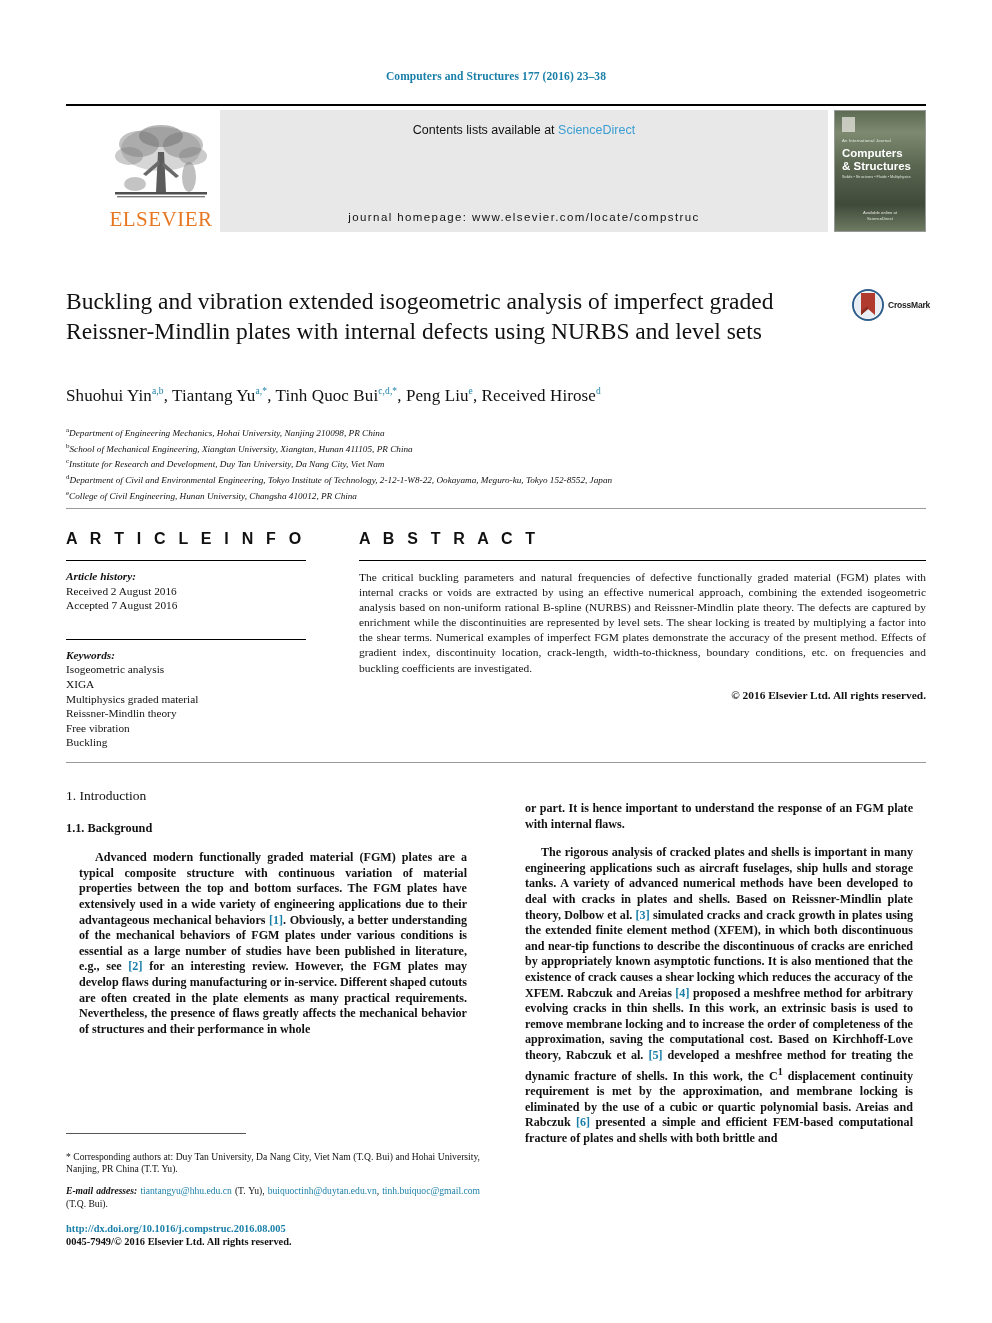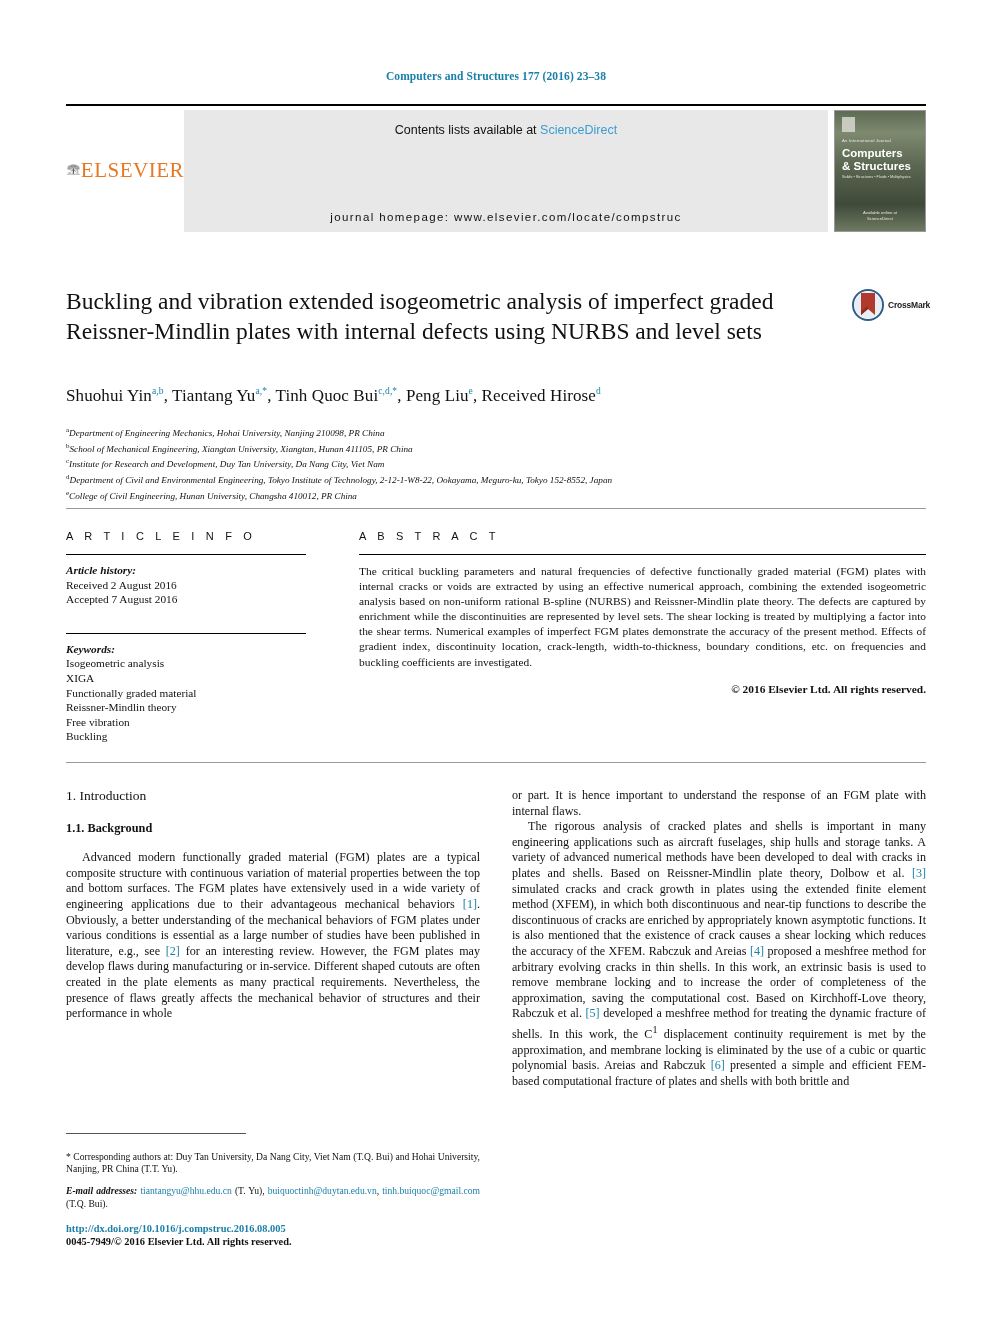--- a/index.html
+++ b/index.html
@@ -50,25 +50,26 @@
     width: 860px;
     height: 122px;
     display: flex;
     align-items: stretch;
   }
   .elsevier-logo {
     width: 118px;
     flex: 0 0 118px;
     position: relative;
     display: flex;
-    flex-direction: row;
+    flex-direction: column;
     justify-content: flex-end;
     align-items: center;
     padding-bottom: 2px;
     box-sizing: border-box;
+    margin-left: 36px;
   }
   .tree-svg { display:block; }
   .elsevier-word {
     font-family: "Liberation Serif", serif;
     font-size: 21px;
     letter-spacing: 0.5px;
     color: #E87722;
     line-height: 1;
     margin-top: 1px;
   }
@@ -215,22 +216,22 @@
   
   .hr-main {
     position: absolute;
     left: 66px;
     top: 508px;
     width: 860px;
     border-top: 1px solid #9a9a9a;
   }
   .sec-head {
     font-family: "Liberation Sans", sans-serif;
-    font-size: 11px;
-    font-weight: normal;
+    font-size: 16px;
+    font-weight: bold;
     letter-spacing: 4.2px;
     color: #111;
   }
   .info-col {
     position: absolute;
     left: 66px;
     top: 530px;
     width: 240px;
   }
   .info-rule {
@@ -303,22 +304,23 @@
     font-weight: normal;
     font-size: 13.5px;
     margin: 0 0 17px 0;
   }
   .h2 {
     font-weight: bold;
     font-size: 12.3px;
     margin: 0 0 14px 0;
   }
   .col p {
-    margin: 0;
+    margin: 13px;
     text-indent: 16px;
+    font-weight: bold;
   }
   .col p.noind { text-indent: 0; }
   .ref { color: #1a7fa8; }
 
   
   .foot-rule {
     position: absolute;
     left: 66px;
     top: 1133px;
     width: 180px;
@@ -443,21 +445,21 @@
     <div class="info-body">
       <div class="lbl">Article history:</div>
       <div>Received 2 August 2016</div>
       <div>Accepted 7 August 2016</div>
     </div>
     <div class="kw-rule"></div>
     <div class="info-body">
       <div class="lbl">Keywords:</div>
       <div>Isogeometric analysis</div>
       <div>XIGA</div>
-      <div>Functionally graded material</div>
+      <div>Multiphysics graded material</div>
       <div>Reissner-Mindlin theory</div>
       <div>Free vibration</div>
       <div>Buckling</div>
     </div>
   </div>
 
   <div class="abs-col">
     <div class="sec-head">A B S T R A C T</div>
     <div class="abs-rule"></div>
     <div class="abs-body">The critical buckling parameters and natural frequencies of defective functionally graded material (FGM) plates with internal cracks or voids are extracted by using an effective numerical approach, combining the extended isogeometric analysis based on non-uniform rational B-spline (NURBS) and Reissner-Mindlin plate theory. The defects are captured by enrichment while the discontinuities are represented by level sets. The shear locking is treated by multiplying a factor into the shear terms. Numerical examples of imperfect FGM plates demonstrate the accuracy of the present method. Effects of gradient index, discontinuity location, crack-length, width-to-thickness, boundary conditions, etc. on frequencies and buckling coefficients are investigated.</div>

